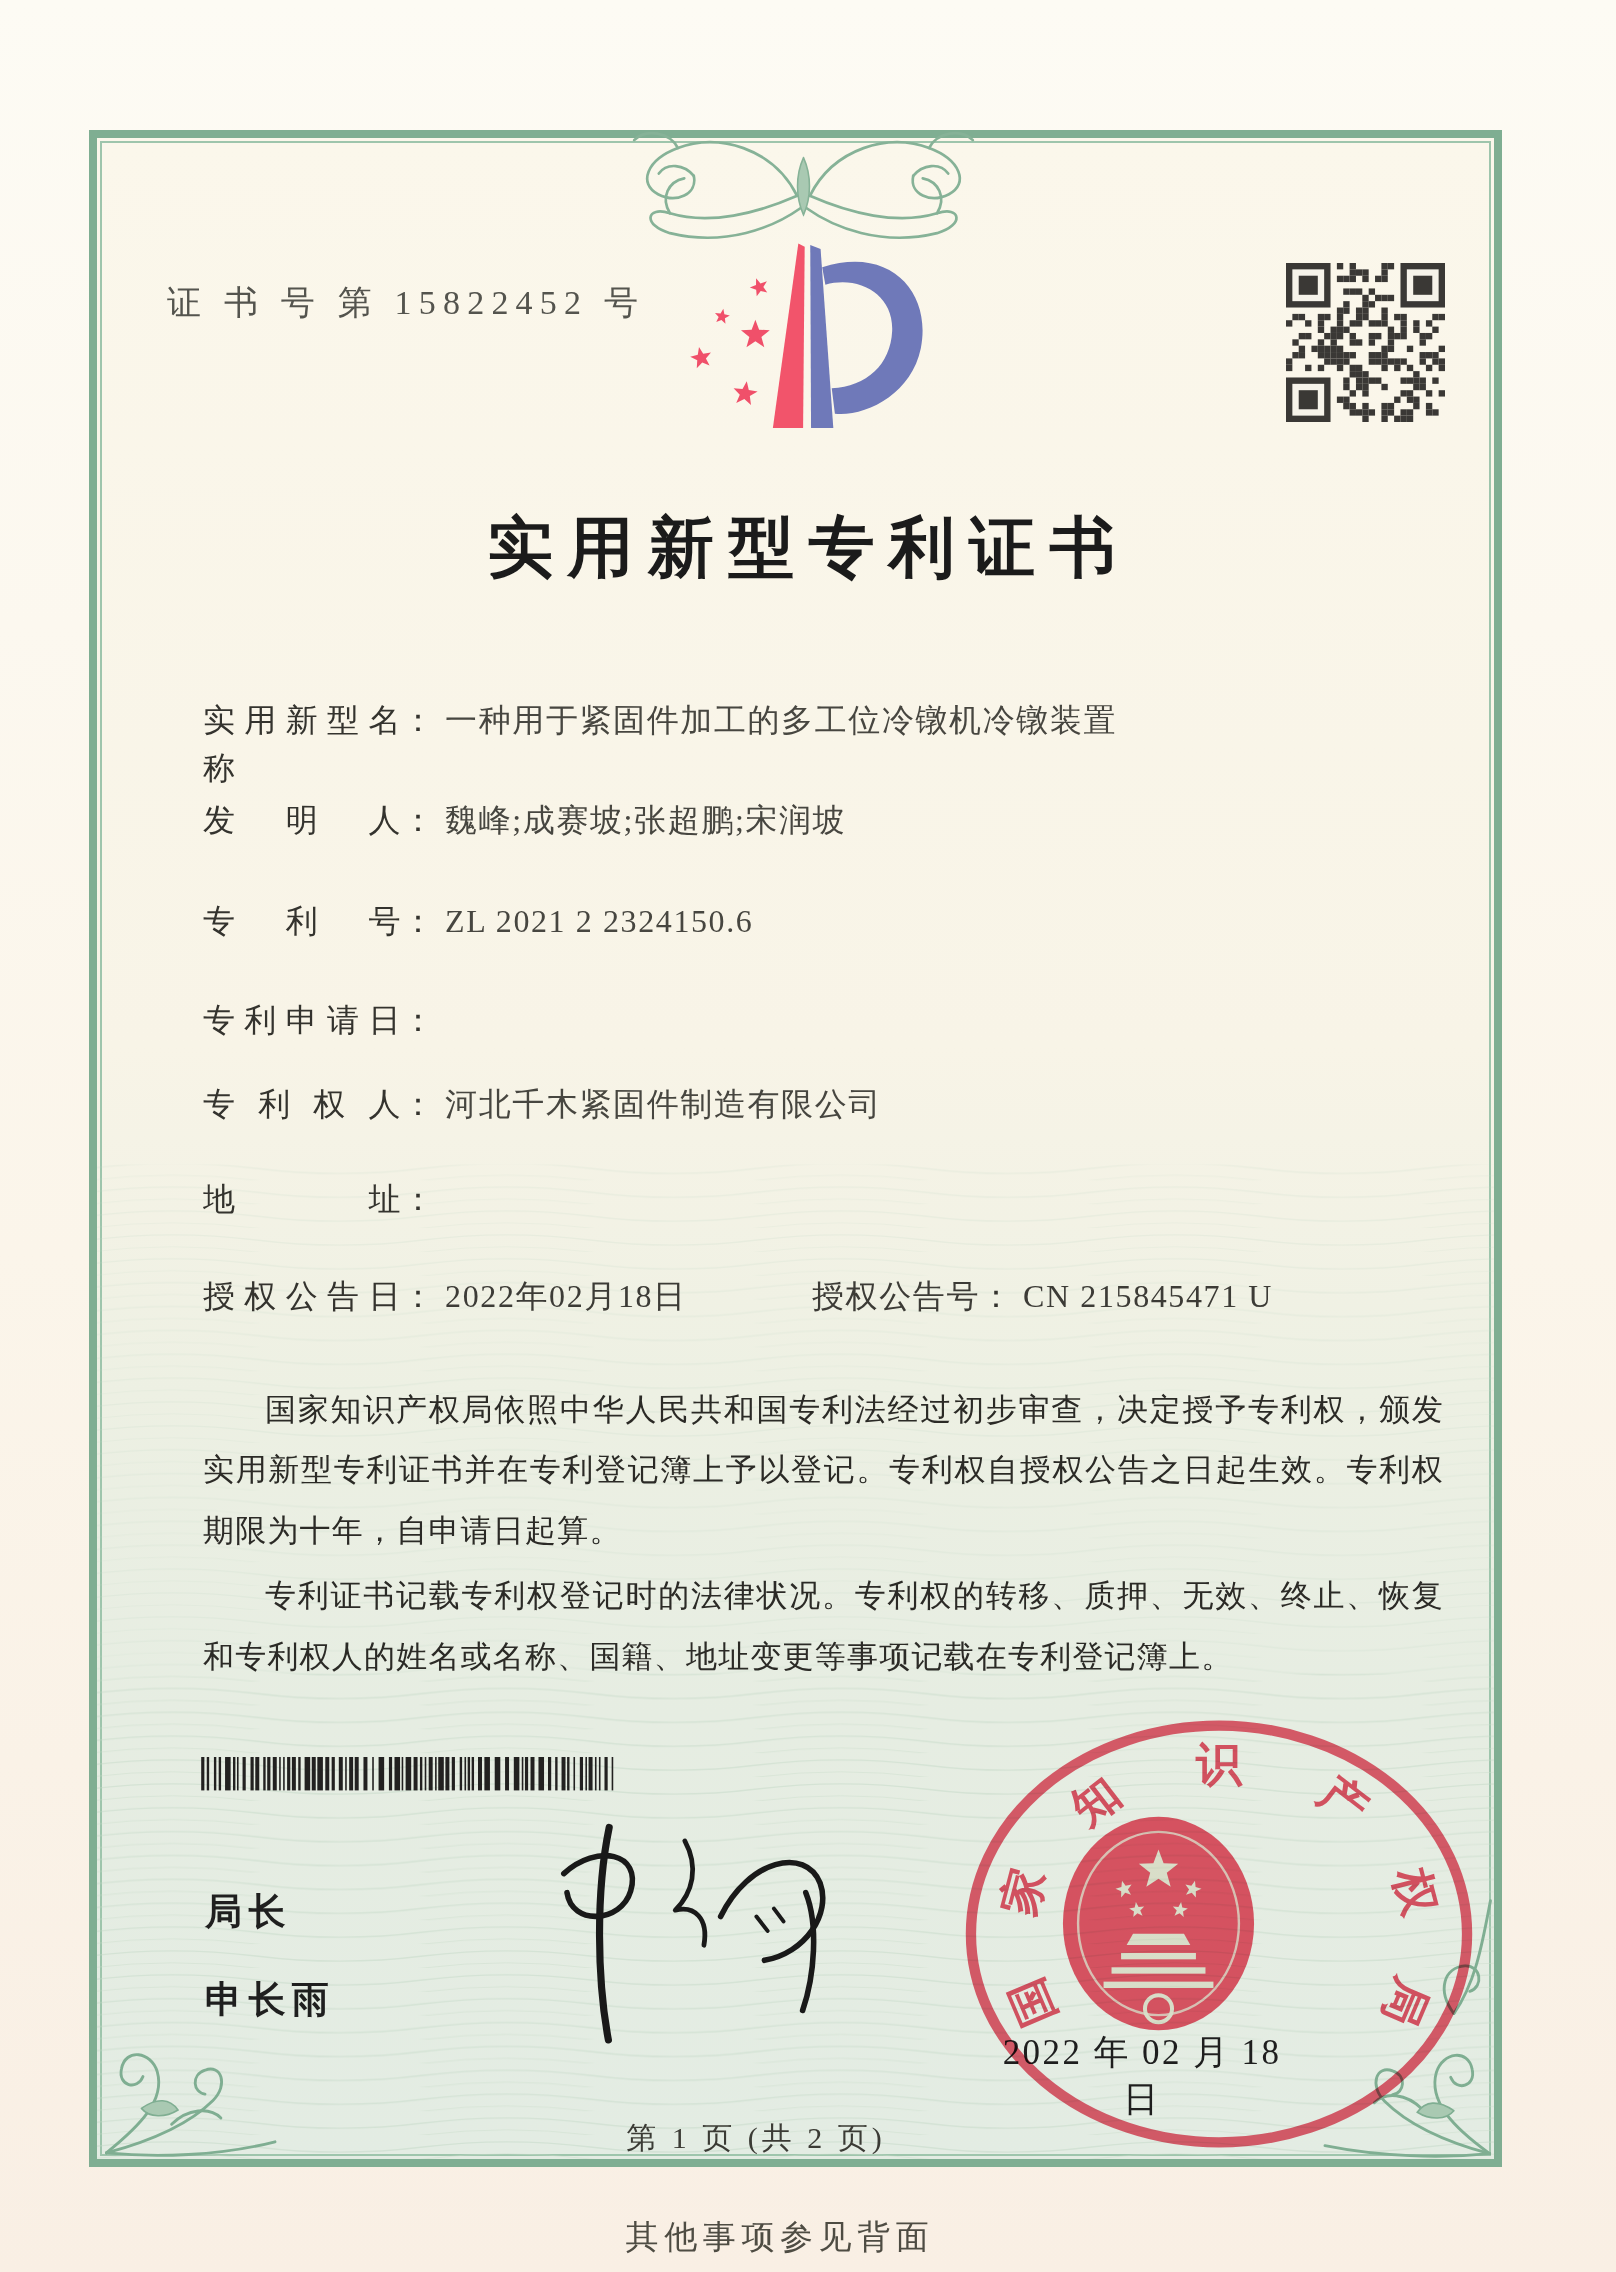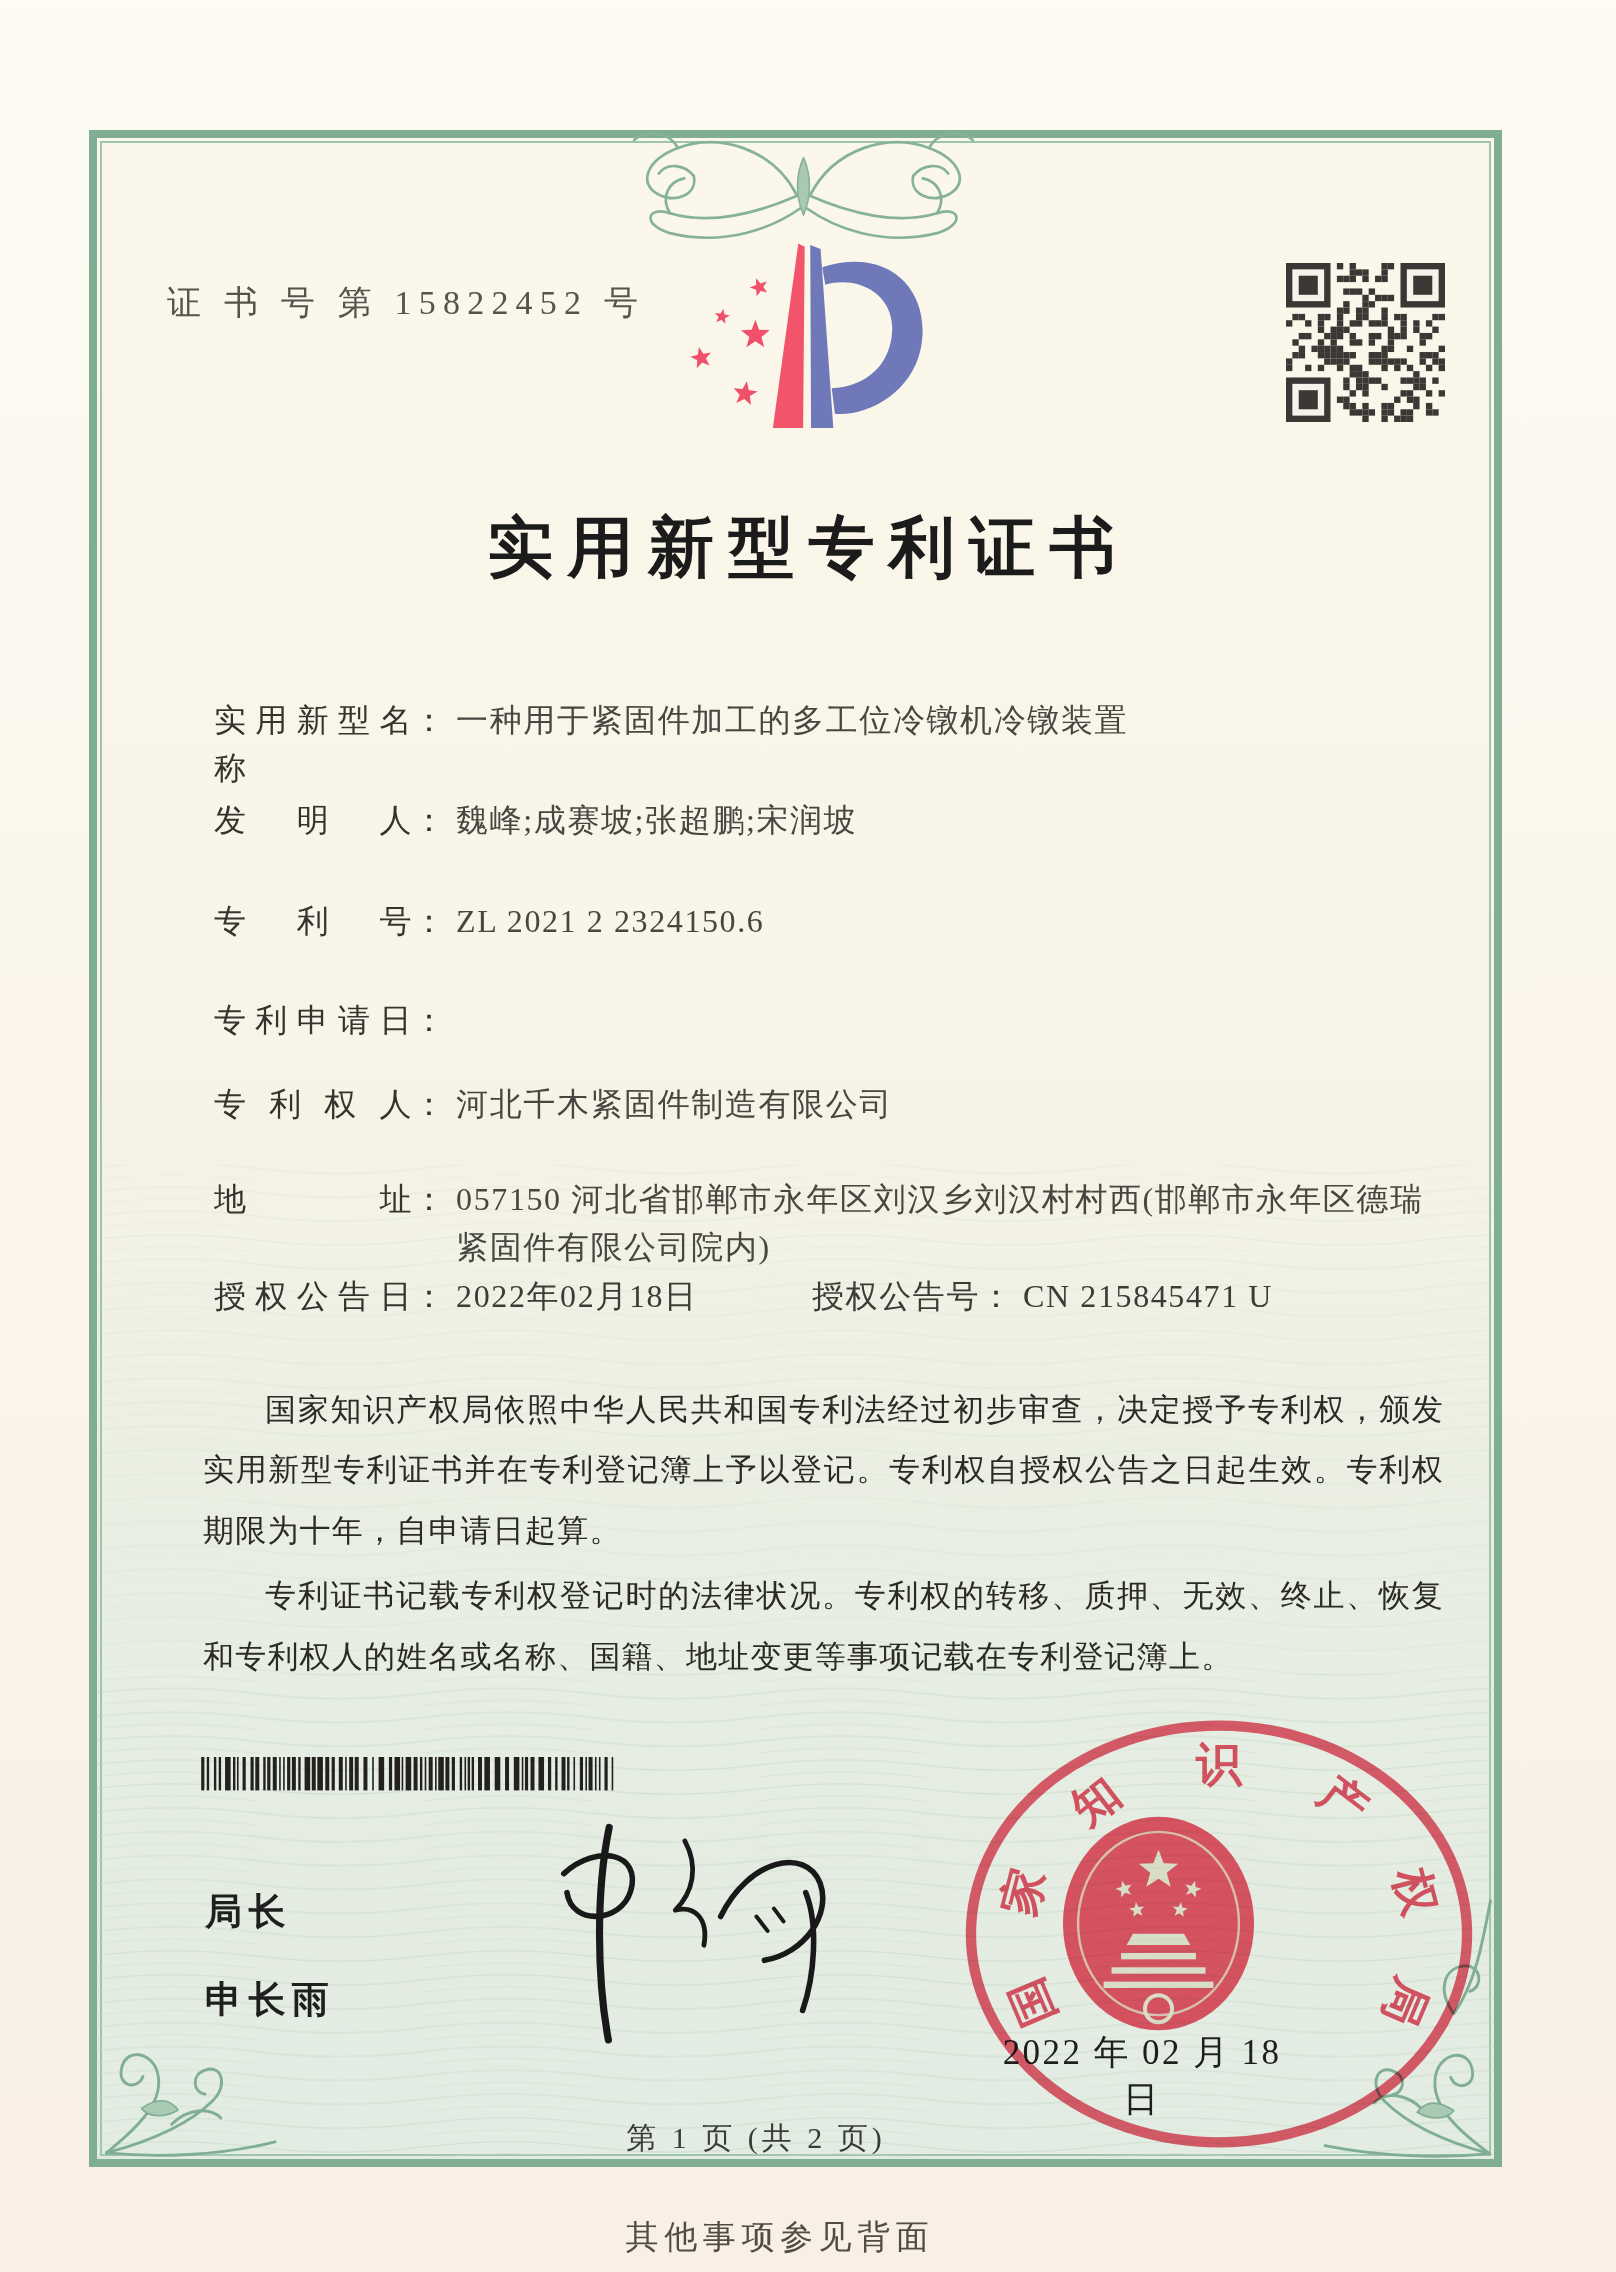--- a/index.html
+++ b/index.html
@@ -15,21 +15,21 @@
   svg{display:block;}
   
   #certno{left:167px;top:280px;font-size:34px;letter-spacing:7.2px;color:#54544e;}
   
   #title{left:0;top:503px;width:1617px;text-align:center;font-size:66px;font-weight:bold;
          letter-spacing:14.3px;color:#1b1b1b;}
   
   .row{position:absolute;left:203px;width:1241px;display:flex;align-items:flex-start;
        font-size:32px;letter-spacing:1.6px;color:#3c3b36;line-height:1.5;}
   .lab{display:inline-block;flex:none;width:199px;text-align:justify;text-align-last:justify;
-       text-justify:inter-character;color:#34332e;margin-left:11px;}
+       text-justify:inter-character;color:#34332e;}
   .colon{flex:none;margin-right:9.5px;color:#34332e;}
   .val{flex:1;color:#474640;}
   .pair2{position:absolute;left:609px;top:0;display:flex;}
   
   #bodytext{left:203px;top:1380px;width:1241px;font-size:31px;line-height:1.95;
             letter-spacing:1.2px;color:#2b2a26;text-align:justify;}
   #bodytext p{margin:0 0 4.8px 0;text-indent:2em;}
   
   #director-label{left:205px;top:1887px;font-size:37px;letter-spacing:6.4px;color:#1f1f1f;
                   font-family:"Liberation Sans","DejaVu Sans",sans-serif;font-weight:600;}
@@ -332,21 +332,20 @@
       <span class="colon">：</span>
   </div>
   <div class="row" style="top:1080px;">
     <span class="lab">专利权人</span>
       <span class="colon">：</span>
     <span class="val">河北千木紧固件制造有限公司</span>
   </div>
   <div class="row" style="top:1175px;">
     <span class="lab">地址</span>
       <span class="colon">：</span>
-    <span class="val">057150 河北省邯郸市永年区刘汉乡刘汉村村西(邯郸市永年区德瑞紧固件有限公司院内)</span>
   </div>
 
   <div class="row" style="top:1272px;">
     <span class="lab">授权公告日</span>
       <span class="colon">：</span>
     <span>2022年02月18日</span>
     <span class="pair2">
       <span>授权公告号</span>
         <span class="colon">：</span>
       <span>CN 215845471 U</span>

